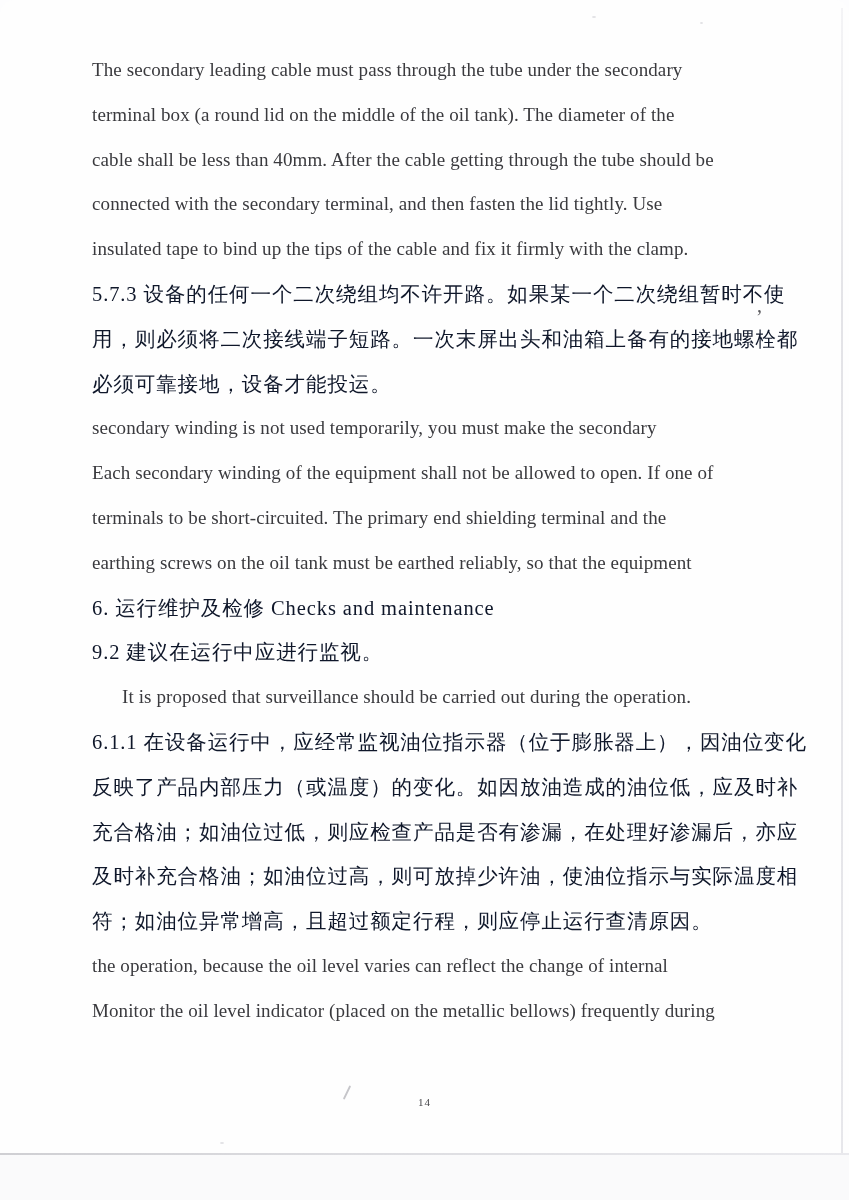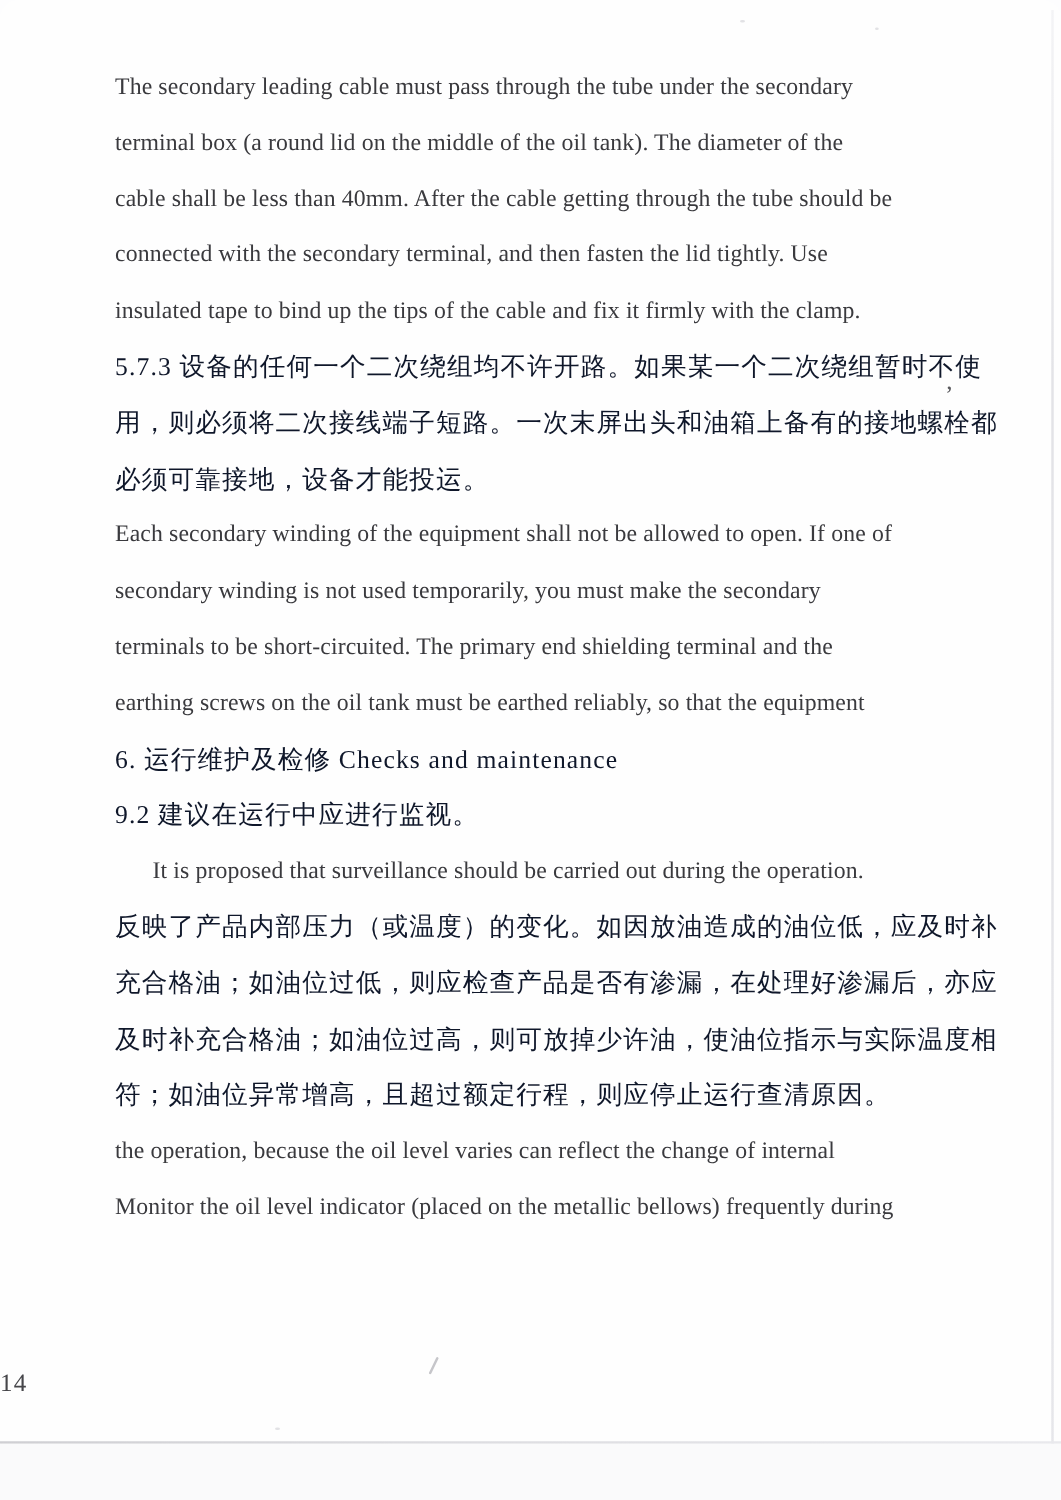--- a/index.html
+++ b/index.html
@@ -42,22 +42,22 @@
     color: #0f172a;
   }
   .line.indent {
     padding-left: 30px;
   }
   .page-number {
     position: absolute;
     left: 0;
     right: 0;
     top: 1096px;
-    text-align: left;
-    font-size: 20px;
+    text-align: center;
+    font-size: 11px;
     color: #46464a;
     letter-spacing: 1px;
   }
   
   .stray-comma {
     position: absolute;
     left: 757px;
     top: 294px;
     font-size: 20px;
     color: #58585c;
@@ -112,27 +112,28 @@
 
   <div id="text-block">
       <div class="line en">The secondary leading cable must pass through the tube under the secondary</div>
       <div class="line en">terminal box (a round lid on the middle of the oil tank). The diameter of the</div>
       <div class="line en">cable shall be less than 40mm. After the cable getting through the tube should be</div>
       <div class="line en">connected with the secondary terminal, and then fasten the lid tightly. Use</div>
       <div class="line en">insulated tape to bind up the tips of the cable and fix it firmly with the clamp.</div>
       <div class="line zh">5.7.3 设备的任何一个二次绕组均不许开路。如果某一个二次绕组暂时不使</div>
       <div class="line zh">用，则必须将二次接线端子短路。一次末屏出头和油箱上备有的接地螺栓都</div>
       <div class="line zh">必须可靠接地，设备才能投运。</div>
+      <div class="line en">secondary winding is not used temporarily, you must make the secondary</div>
       <div class="line en">Each secondary winding of the equipment shall not be allowed to open. If one of</div>
-      <div class="line en">secondary winding is not used temporarily, you must make the secondary</div>
       <div class="line en">terminals to be short-circuited. The primary end shielding terminal and the</div>
       <div class="line en">earthing screws on the oil tank must be earthed reliably, so that the equipment</div>
       <div class="line zh">6. 运行维护及检修  Checks and maintenance</div>
       <div class="line zh">9.2 建议在运行中应进行监视。</div>
       <div class="line en indent">It is proposed that surveillance should be carried out during the operation.</div>
+      <div class="line zh">6.1.1 在设备运行中，应经常监视油位指示器（位于膨胀器上），因油位变化</div>
       <div class="line zh">反映了产品内部压力（或温度）的变化。如因放油造成的油位低，应及时补</div>
       <div class="line zh">充合格油；如油位过低，则应检查产品是否有渗漏，在处理好渗漏后，亦应</div>
       <div class="line zh">及时补充合格油；如油位过高，则可放掉少许油，使油位指示与实际温度相</div>
       <div class="line zh">符；如油位异常增高，且超过额定行程，则应停止运行查清原因。</div>
       <div class="line en">the operation, because the oil level varies can reflect the change of internal</div>
       <div class="line en">Monitor the oil level indicator (placed on the metallic bellows) frequently during</div>
     </div>
 
   <div class="page-number">14</div>
 

